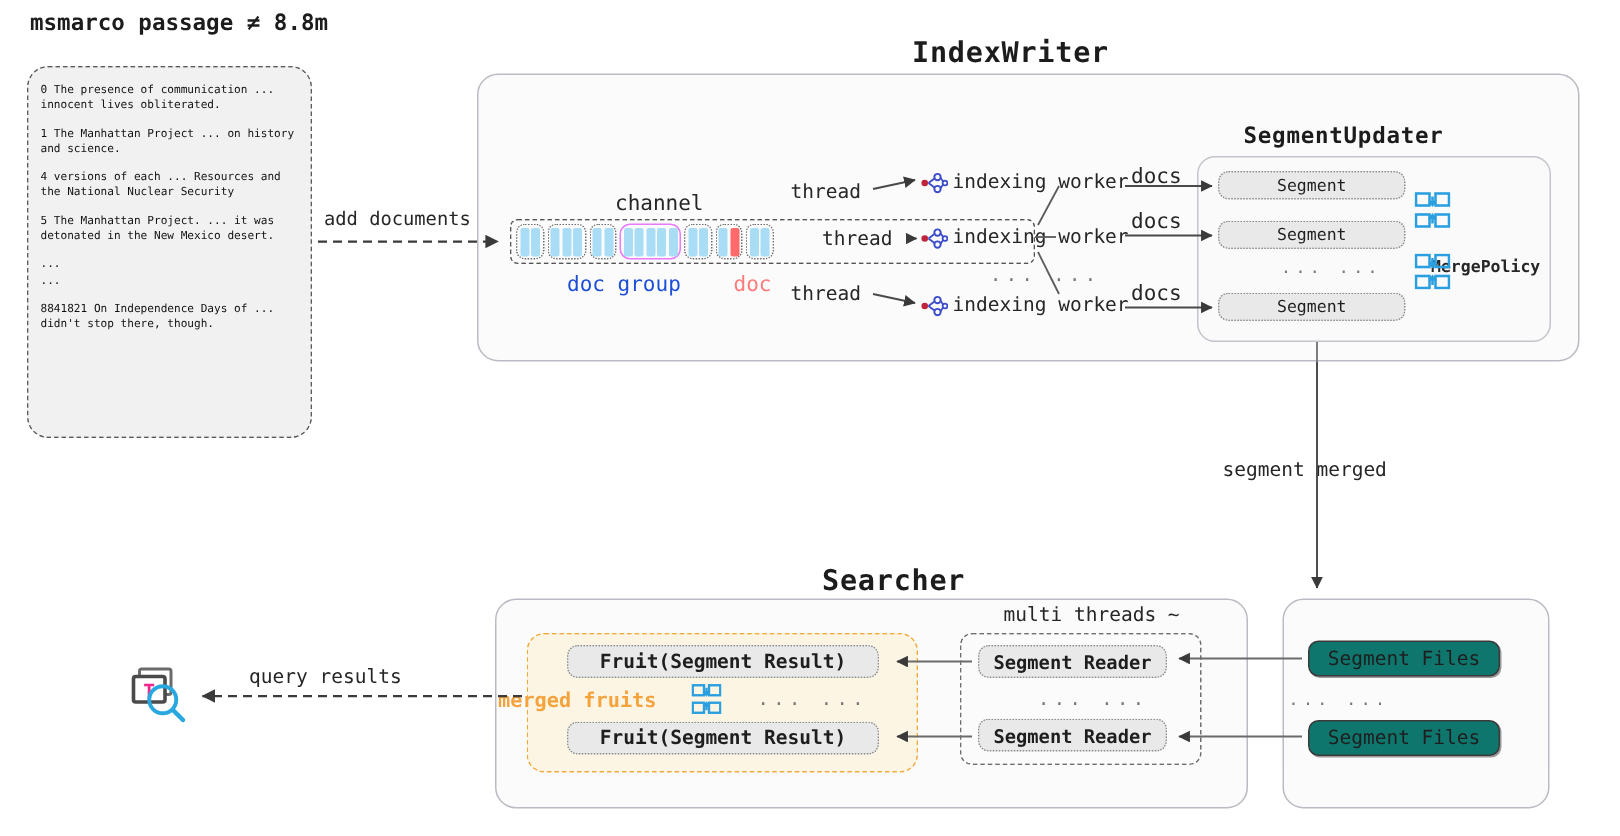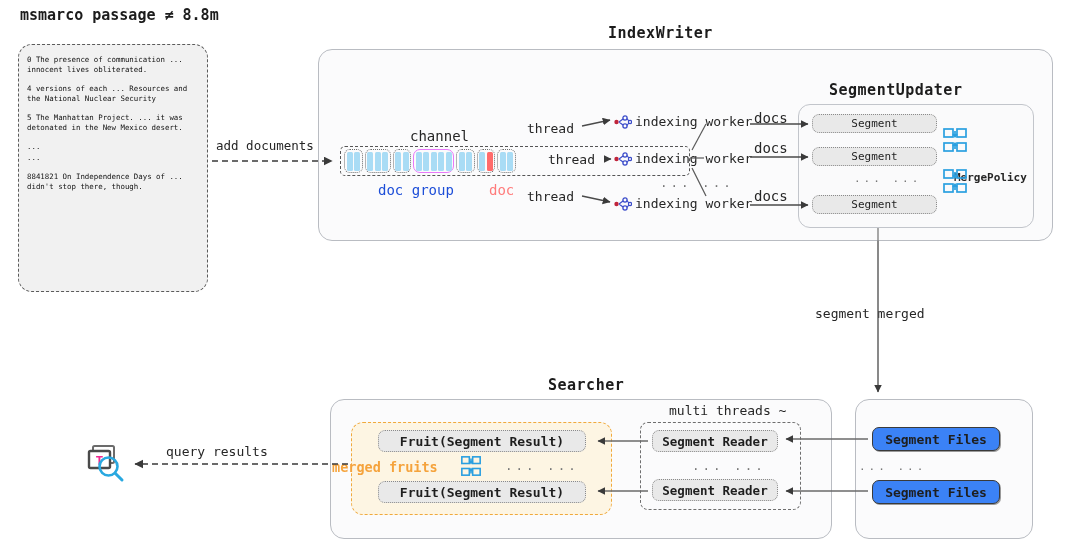--- a/index.html
+++ b/index.html
@@ -13,21 +13,21 @@
     overflow: hidden;
     font-family: "DejaVu Sans Mono", "Liberation Mono", monospace;
     color: #2b2b2b;
   }
   .canvas { position: absolute; inset: 0; }
 
   
   .title {
     position: absolute;
     font-family: "DejaVu Sans Mono", "Liberation Mono", monospace;
-    font-size: 15px;
+    font-size: 19px;
     font-weight: bold;
     letter-spacing: 0.5px;
     color: #1c1c1c;
     white-space: nowrap;
   }
 
   
   .panel {
     position: absolute;
     background: #fbfbfc;
@@ -125,25 +125,25 @@
     border-radius: 7px;
     display: flex;
     align-items: center;
     justify-content: center;
     font-family: "DejaVu Sans Mono", "Liberation Mono", monospace;
     font-size: 11px;
     color: #1e1e1e;
     white-space: nowrap;
   }
   .chip.solid {
-    background: #3b82f6;
+    background: #0f766e;
     border: 1.6px solid #3a3a3a;
     border-radius: 7px;
     font-size: 13px;
-    font-weight: bold;
+    font-weight: normal;
     box-shadow: 1px 1px 0 #9a9a9a;
   }
   .chip.fruit { font-size: 13px; font-weight: bold; }
 
   
   .dashbox {
     position: absolute;
     border: 1.4px dashed #6e6e6e;
     border-radius: 8px;
   }
@@ -162,20 +162,22 @@
 </head>
 <body>
 
 <div class="canvas">
 
   <div class="dataset-title">msmarco passage ≠ 8.8m</div>
 
   <div class="doc-box">
     <p>0 The presence of communication ...
 innocent lives obliterated.</p>
+    <p>1 The Manhattan Project ... on history
+and science.</p>
     <p>4 versions of each ... Resources and
 the National Nuclear Security</p>
     <p>5 The Manhattan Project. ... it was
 detonated in the New Mexico desert.</p>
     <p class="tight">...</p>
     <p>...</p>
     <p>8841821 On Independence Days of ...
 didn't stop there, though.</p>
   </div>
 

